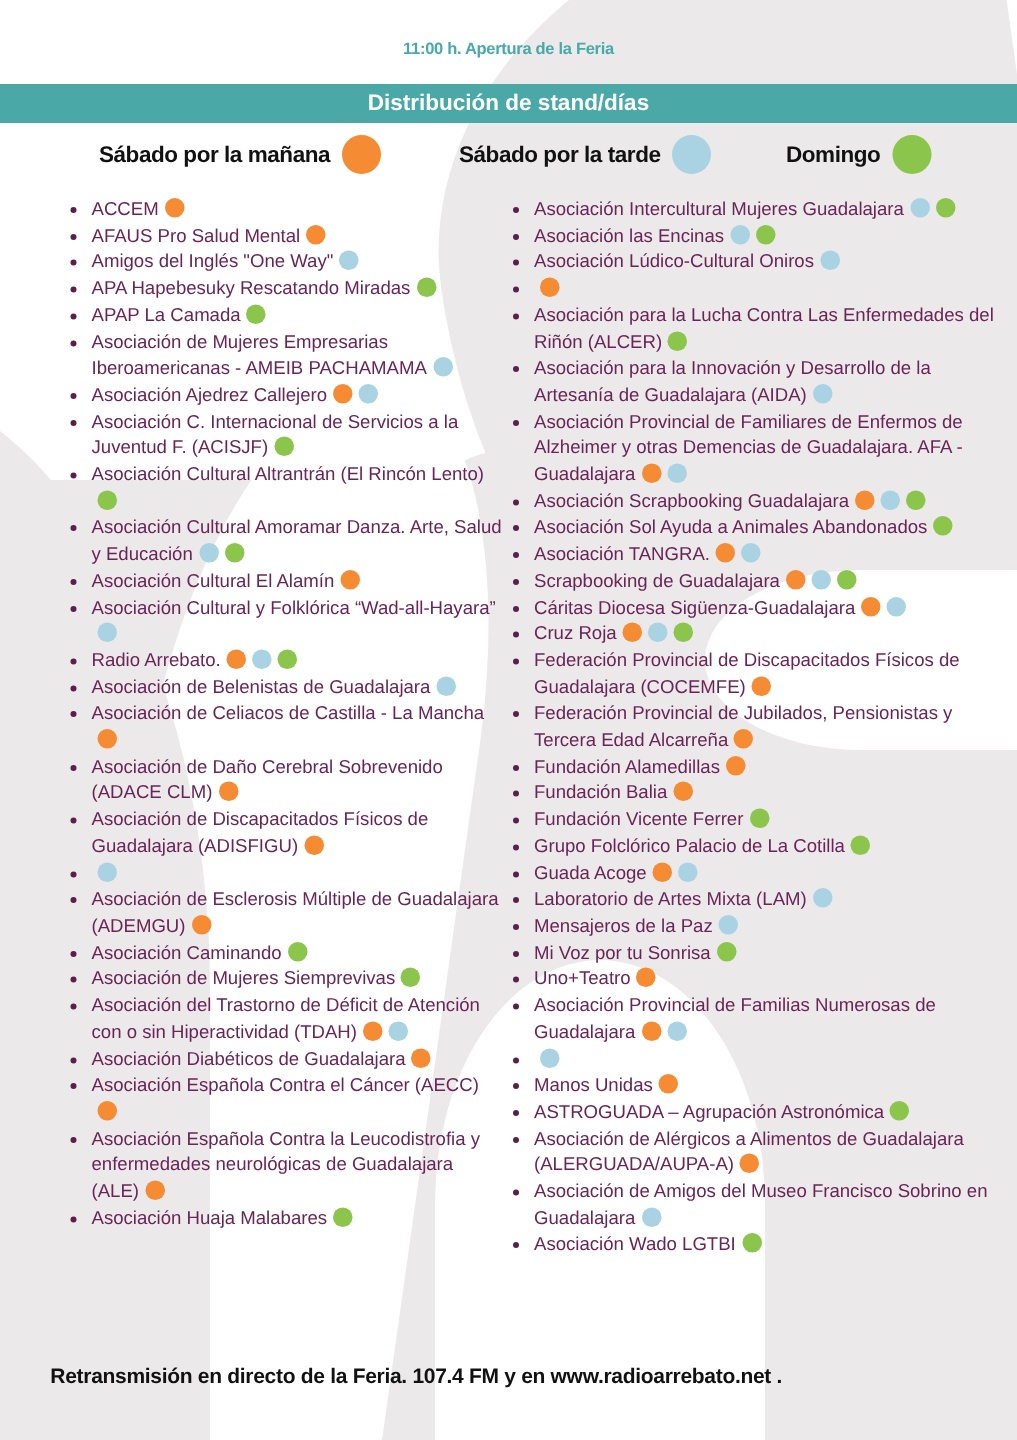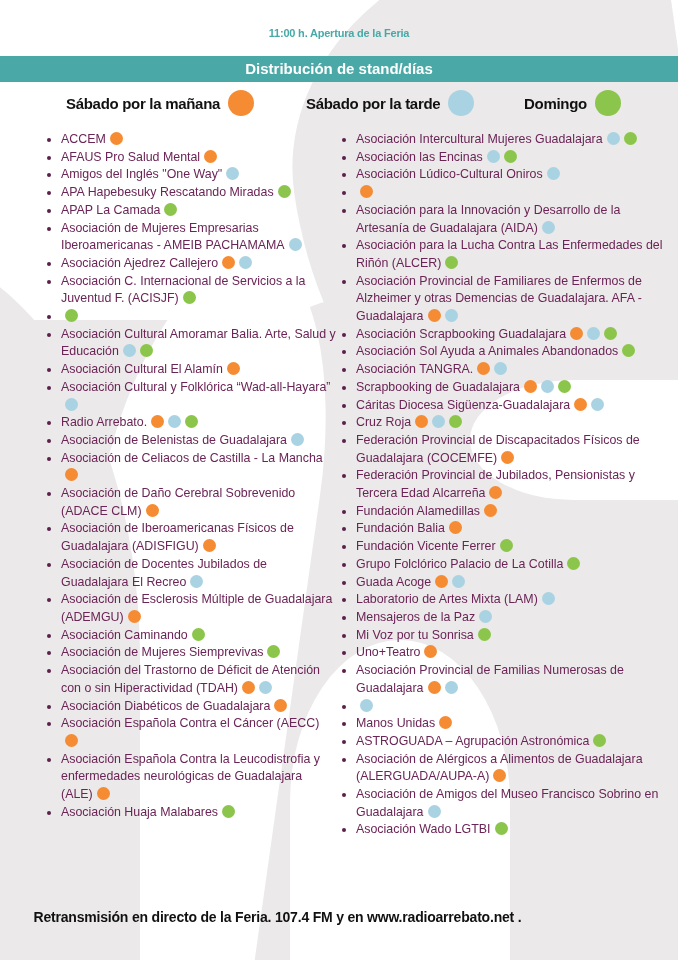--- a/index.html
+++ b/index.html
@@ -87,46 +87,46 @@
 
   <ul class="col col-left" id="col-left">
       <li><span>ACCEM</span><span class="dot" style="background: rgb(245, 139, 51);"></span></li>
       <li><span>AFAUS Pro Salud Mental</span><span class="dot" style="background: rgb(245, 139, 51);"></span></li>
       <li><span>Amigos del Inglés "One Way"</span><span class="dot" style="background: rgb(169, 211, 227);"></span></li>
       <li><span>APA Hapebesuky Rescatando Miradas</span><span class="dot" style="background: rgb(140, 197, 75);"></span></li>
       <li><span>APAP La Camada</span><span class="dot" style="background: rgb(140, 197, 75);"></span></li>
       <li><span>Asociación de Mujeres Empresarias Iberoamericanas - AMEIB PACHAMAMA</span><span class="dot" style="background: rgb(169, 211, 227);"></span></li>
       <li><span>Asociación Ajedrez Callejero</span><span class="dot" style="background: rgb(245, 139, 51);"></span><span class="dot" style="background: rgb(169, 211, 227);"></span></li>
       <li><span>Asociación C. Internacional de Servicios a la Juventud F. (ACISJF)</span><span class="dot" style="background: rgb(140, 197, 75);"></span></li>
-      <li><span class="dot" style="background: rgb(140, 197, 75);"></span></li>
-      <li><span>Asociación Cultural Amoramar Balia. Arte, Salud y Educación</span><span class="dot" style="background: rgb(169, 211, 227);"></span><span class="dot" style="background: rgb(140, 197, 75);"></span></li>
+      <li><span>Asociación Cultural Altrantrán (El Rincón Lento)</span><span class="dot" style="background: rgb(140, 197, 75);"></span></li>
+      <li><span>Asociación Cultural Amoramar Danza. Arte, Salud y Educación</span><span class="dot" style="background: rgb(169, 211, 227);"></span><span class="dot" style="background: rgb(140, 197, 75);"></span></li>
       <li><span>Asociación Cultural El Alamín</span><span class="dot" style="background: rgb(245, 139, 51);"></span></li>
       <li><span>Asociación Cultural y Folklórica “Wad-all-Hayara”</span><span class="dot" style="background: rgb(169, 211, 227);"></span></li>
       <li><span>Radio Arrebato.</span><span class="dot" style="background: rgb(245, 139, 51);"></span><span class="dot" style="background: rgb(169, 211, 227);"></span><span class="dot" style="background: rgb(140, 197, 75);"></span></li>
       <li><span>Asociación de Belenistas de Guadalajara</span><span class="dot" style="background: rgb(169, 211, 227);"></span></li>
       <li><span>Asociación de Celiacos de Castilla - La Mancha</span><span class="dot" style="background: rgb(245, 139, 51);"></span></li>
       <li><span>Asociación de Daño Cerebral Sobrevenido (ADACE CLM)</span><span class="dot" style="background: rgb(245, 139, 51);"></span></li>
-      <li><span>Asociación de Iberoamericanas Físicos de Guadalajara (ADISFIGU)</span><span class="dot" style="background: rgb(245, 139, 51);"></span></li>
-      <li><span>Asociación de Docentes Jubilados de Guadalajara El Recreo</span><span class="dot" style="background: rgb(169, 211, 227);"></span></li>
+      <li><span>Asociación de Discapacitados Físicos de Guadalajara (ADISFIGU)</span><span class="dot" style="background: rgb(245, 139, 51);"></span></li>
+      <li><span class="dot" style="background: rgb(169, 211, 227);"></span></li>
       <li><span>Asociación de Esclerosis Múltiple de Guadalajara (ADEMGU)</span><span class="dot" style="background: rgb(245, 139, 51);"></span></li>
       <li><span>Asociación Caminando</span><span class="dot" style="background: rgb(140, 197, 75);"></span></li>
       <li><span>Asociación de Mujeres Siemprevivas</span><span class="dot" style="background: rgb(140, 197, 75);"></span></li>
       <li><span>Asociación del Trastorno de Déficit de Atención con o sin Hiperactividad (TDAH)</span><span class="dot" style="background: rgb(245, 139, 51);"></span><span class="dot" style="background: rgb(169, 211, 227);"></span></li>
       <li><span>Asociación Diabéticos de Guadalajara</span><span class="dot" style="background: rgb(245, 139, 51);"></span></li>
       <li><span>Asociación Española Contra el Cáncer (AECC)</span><span class="dot" style="background: rgb(245, 139, 51);"></span></li>
       <li><span>Asociación Española Contra la Leucodistrofia y enfermedades neurológicas de Guadalajara (ALE)</span><span class="dot" style="background: rgb(245, 139, 51);"></span></li>
       <li><span>Asociación Huaja Malabares</span><span class="dot" style="background: rgb(140, 197, 75);"></span></li>
     </ul>
   <ul class="col col-right" id="col-right">
       <li><span>Asociación Intercultural Mujeres Guadalajara</span><span class="dot" style="background: rgb(169, 211, 227);"></span><span class="dot" style="background: rgb(140, 197, 75);"></span></li>
       <li><span>Asociación las Encinas</span><span class="dot" style="background: rgb(169, 211, 227);"></span><span class="dot" style="background: rgb(140, 197, 75);"></span></li>
       <li><span>Asociación Lúdico-Cultural Oniros</span><span class="dot" style="background: rgb(169, 211, 227);"></span></li>
       <li><span class="dot" style="background: rgb(245, 139, 51);"></span></li>
+      <li><span>Asociación para la Lucha Contra Las Enfermedades del Riñón (ALCER)</span><span class="dot" style="background: rgb(140, 197, 75);"></span></li>
       <li><span>Asociación para la Innovación y Desarrollo de la Artesanía de Guadalajara (AIDA)</span><span class="dot" style="background: rgb(169, 211, 227);"></span></li>
-      <li><span>Asociación para la Lucha Contra Las Enfermedades del Riñón (ALCER)</span><span class="dot" style="background: rgb(140, 197, 75);"></span></li>
       <li><span>Asociación Provincial de Familiares de Enfermos de Alzheimer y otras Demencias de Guadalajara. AFA - Guadalajara</span><span class="dot" style="background: rgb(245, 139, 51);"></span><span class="dot" style="background: rgb(169, 211, 227);"></span></li>
       <li><span>Asociación Scrapbooking Guadalajara</span><span class="dot" style="background: rgb(245, 139, 51);"></span><span class="dot" style="background: rgb(169, 211, 227);"></span><span class="dot" style="background: rgb(140, 197, 75);"></span></li>
       <li><span>Asociación Sol Ayuda a Animales Abandonados</span><span class="dot" style="background: rgb(140, 197, 75);"></span></li>
       <li><span>Asociación TANGRA.</span><span class="dot" style="background: rgb(245, 139, 51);"></span><span class="dot" style="background: rgb(169, 211, 227);"></span></li>
       <li><span>Scrapbooking de Guadalajara</span><span class="dot" style="background: rgb(245, 139, 51);"></span><span class="dot" style="background: rgb(169, 211, 227);"></span><span class="dot" style="background: rgb(140, 197, 75);"></span></li>
       <li><span>Cáritas Diocesa Sigüenza-Guadalajara</span><span class="dot" style="background: rgb(245, 139, 51);"></span><span class="dot" style="background: rgb(169, 211, 227);"></span></li>
       <li><span>Cruz Roja</span><span class="dot" style="background: rgb(245, 139, 51);"></span><span class="dot" style="background: rgb(169, 211, 227);"></span><span class="dot" style="background: rgb(140, 197, 75);"></span></li>
       <li><span>Federación Provincial de Discapacitados Físicos de Guadalajara (COCEMFE)</span><span class="dot" style="background: rgb(245, 139, 51);"></span></li>
       <li><span>Federación Provincial de Jubilados, Pensionistas y Tercera Edad Alcarreña</span><span class="dot" style="background: rgb(245, 139, 51);"></span></li>
       <li><span>Fundación Alamedillas</span><span class="dot" style="background: rgb(245, 139, 51);"></span></li>

